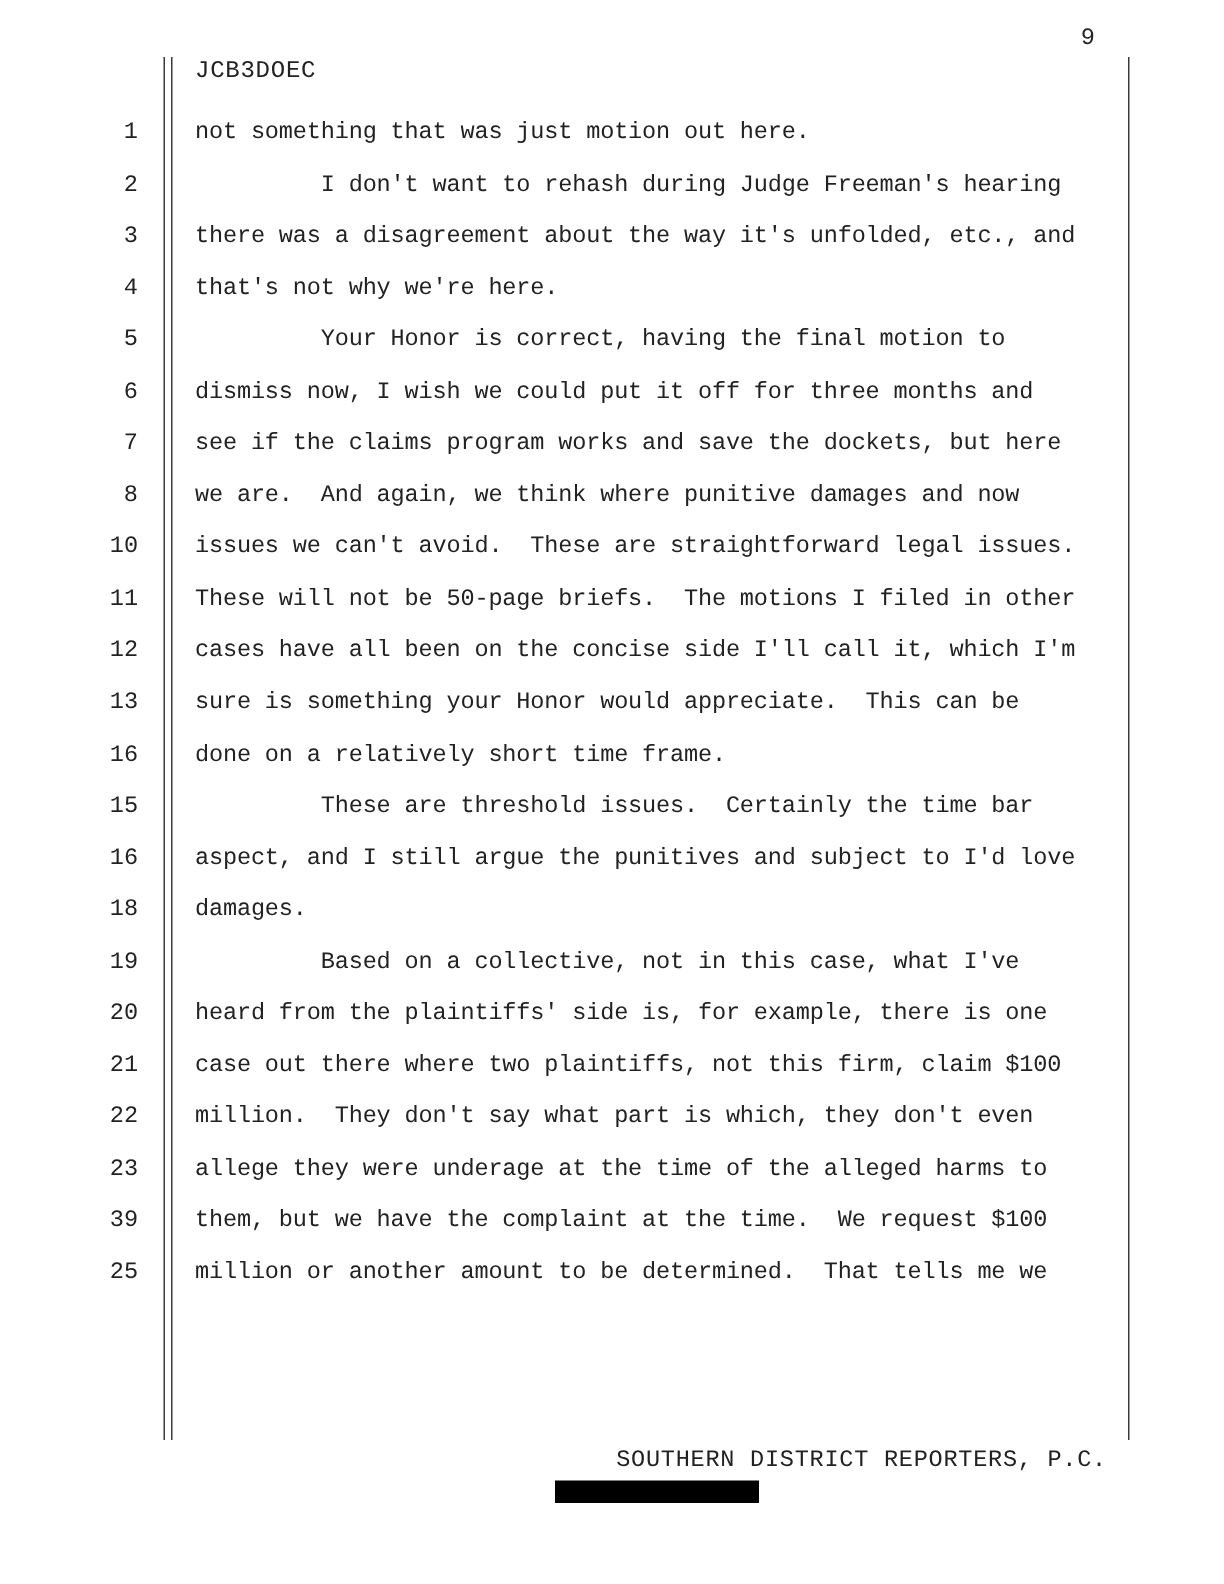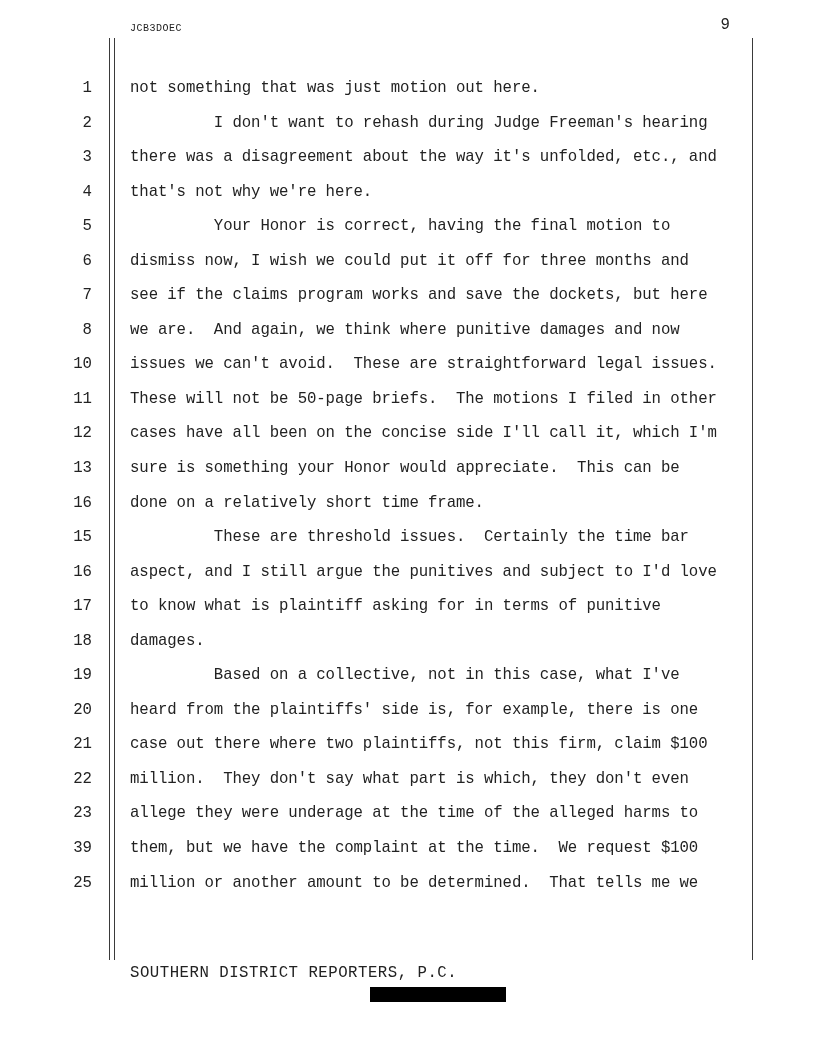--- a/index.html
+++ b/index.html
@@ -19,23 +19,23 @@
     overflow: hidden;
   }
   .page-number {
     position: absolute;
     top: 16px;
     right: 86px;
     font-size: 15.7px;
   }
   .header-code {
     position: absolute;
-    top: 23px;
+    top: 38px;
     left: 130px;
-    font-size: 10px;
+    font-size: 16px;
     letter-spacing: 0.5px;
     text-align: right;
   }
   .rule-left {
     position: absolute;
     left: 109px;
     top: 38px;
     height: 922px;
     width: 4px;
     border-left: 1.6px solid #3a3a3a;
@@ -71,21 +71,21 @@
     margin-left: 38px;
     white-space: pre;
     letter-spacing: -0.1px;
     vertical-align: top;
   }
   .footer {
     position: absolute;
     top: 964px;
     left: 130px;
     width: 608px;
-    text-align: left;
+    text-align: right;
     letter-spacing: 0.5px;
   }
   .redaction-bar {
     position: absolute;
     top: 987px;
     left: 370px;
     width: 136px;
     height: 15px;
     background: #000000;
   }
@@ -110,21 +110,20 @@
     <div class="row"><span class="lnum">6</span><span class="ltext">dismiss now, I wish we could put it off for three months and</span></div>
     <div class="row"><span class="lnum">7</span><span class="ltext">see if the claims program works and save the dockets, but here</span></div>
     <div class="row"><span class="lnum">8</span><span class="ltext">we are.  And again, we think where punitive damages and now</span></div>
     <div class="row"><span class="lnum">10</span><span class="ltext">issues we can't avoid.  These are straightforward legal issues.</span></div>
     <div class="row"><span class="lnum">11</span><span class="ltext">These will not be 50-page briefs.  The motions I filed in other</span></div>
     <div class="row"><span class="lnum">12</span><span class="ltext">cases have all been on the concise side I'll call it, which I'm</span></div>
     <div class="row"><span class="lnum">13</span><span class="ltext">sure is something your Honor would appreciate.  This can be</span></div>
     <div class="row"><span class="lnum">16</span><span class="ltext">done on a relatively short time frame.</span></div>
     <div class="row"><span class="lnum">15</span><span class="ltext">         These are threshold issues.  Certainly the time bar</span></div>
     <div class="row"><span class="lnum">16</span><span class="ltext">aspect, and I still argue the punitives and subject to I'd love</span></div>
-    <div class="row"><span class="lnum">17</span><span class="ltext">to know what is plaintiff asking for in terms of punitive</span></div>
     <div class="row"><span class="lnum">18</span><span class="ltext">damages.</span></div>
     <div class="row"><span class="lnum">19</span><span class="ltext">         Based on a collective, not in this case, what I've</span></div>
     <div class="row"><span class="lnum">20</span><span class="ltext">heard from the plaintiffs' side is, for example, there is one</span></div>
     <div class="row"><span class="lnum">21</span><span class="ltext">case out there where two plaintiffs, not this firm, claim $100</span></div>
     <div class="row"><span class="lnum">22</span><span class="ltext">million.  They don't say what part is which, they don't even</span></div>
     <div class="row"><span class="lnum">23</span><span class="ltext">allege they were underage at the time of the alleged harms to</span></div>
     <div class="row"><span class="lnum">39</span><span class="ltext">them, but we have the complaint at the time.  We request $100</span></div>
     <div class="row"><span class="lnum">25</span><span class="ltext">million or another amount to be determined.  That tells me we</span></div>
   </div>
 

